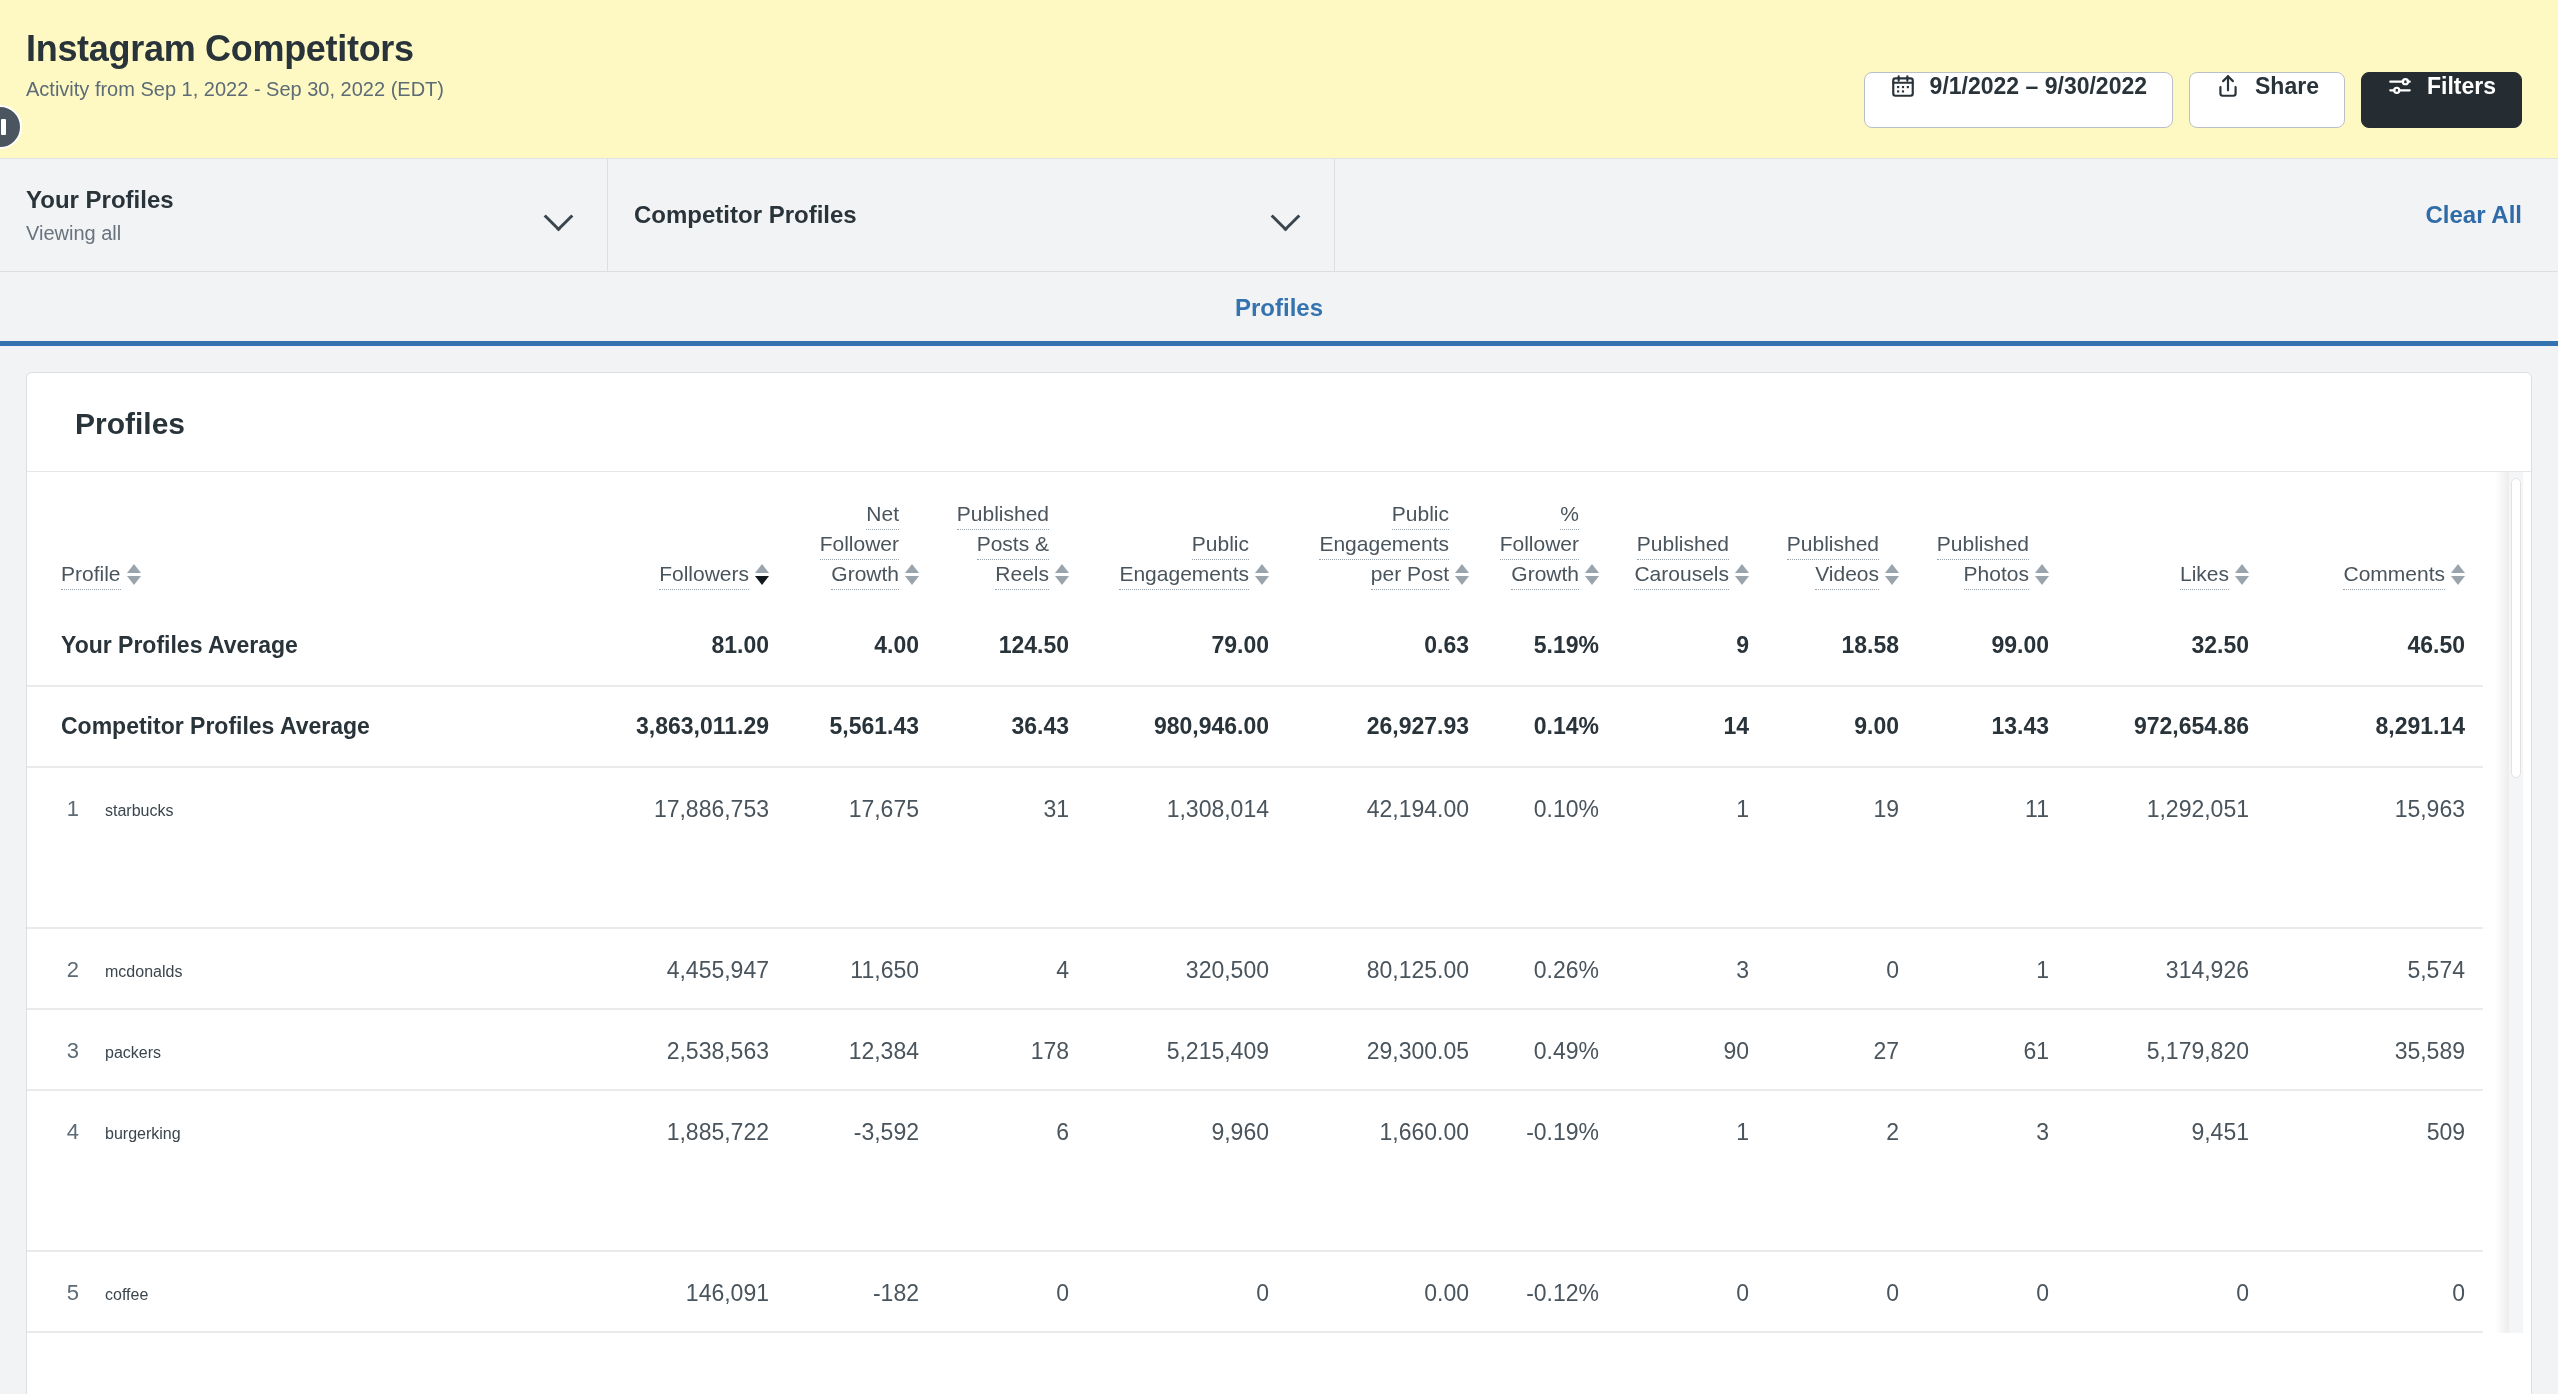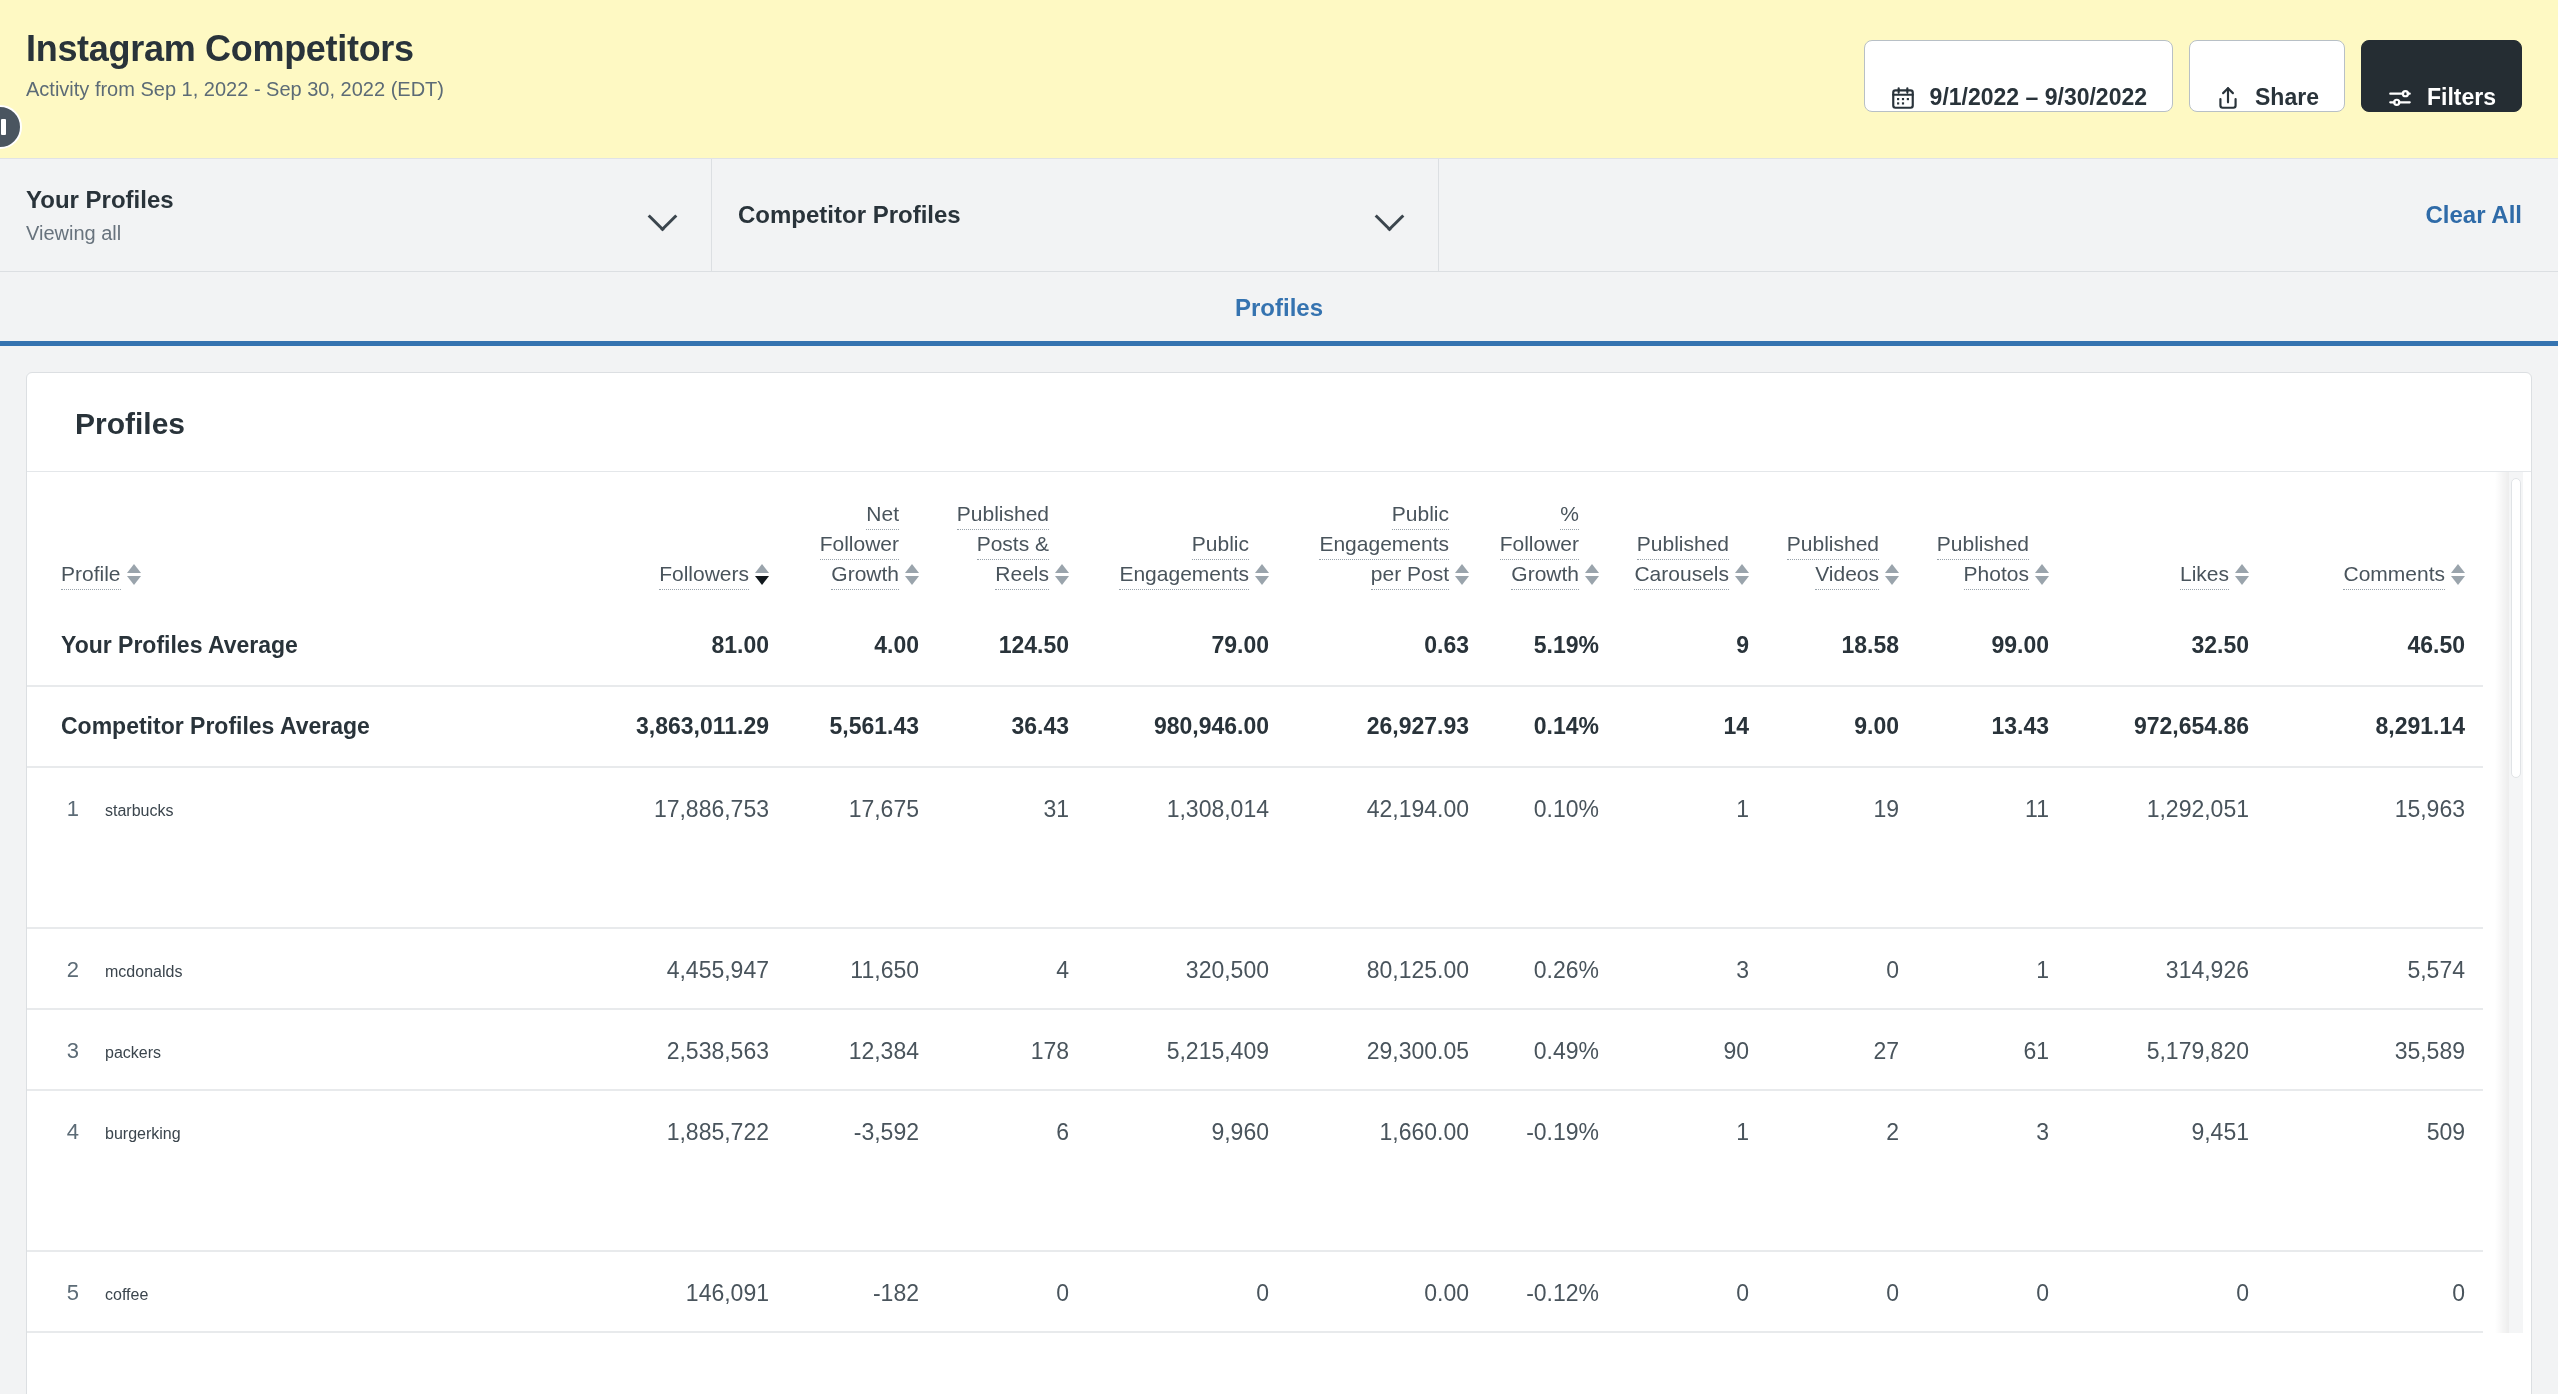--- a/index.html
+++ b/index.html
@@ -38,32 +38,33 @@
   }
 
   .header-actions {
     display: flex;
     align-items: center;
     gap: 16px;
     margin-top: 12px;
   }
   .btn {
     display: flex;
-    align-items: flex-end;
+    align-items: flex-start;
     gap: 14px;
-    height: 72px;
+    height: 56px;
     padding: 0 25px;
     border-radius: 8px;
     border: 1.5px solid #b8c0c6;
     background: #ffffff;
     font-size: 23px;
     font-weight: bold;
     color: #29333a;
     cursor: pointer;
     white-space: nowrap;
+    margin-top: 32px;
   }
   .btn.dark {
     background: #252d33;
     border-color: #252d33;
     color: #ffffff;
   }
   .btn svg { flex: 0 0 auto; display: block; }
 
   
   .sidebar-peek {
@@ -99,21 +100,21 @@
     height: 114px;
   }
   .filter-cell {
     display: flex;
     align-items: center;
     justify-content: space-between;
     padding: 0 32px 0 26px;
     border-right: 1px solid #dcdfe2;
     cursor: pointer;
   }
-  .filter-cell.one { width: 712px; }
+  .filter-cell.one { width: 608px; }
   .filter-cell.two { width: 727px; }
   .filter-texts { display: flex; flex-direction: column; gap: 8px; }
   .filter-label {
     font-size: 24px;
     font-weight: bold;
     color: #29333a;
   }
   .filter-sub {
     font-size: 20px;
     color: #68737d;

